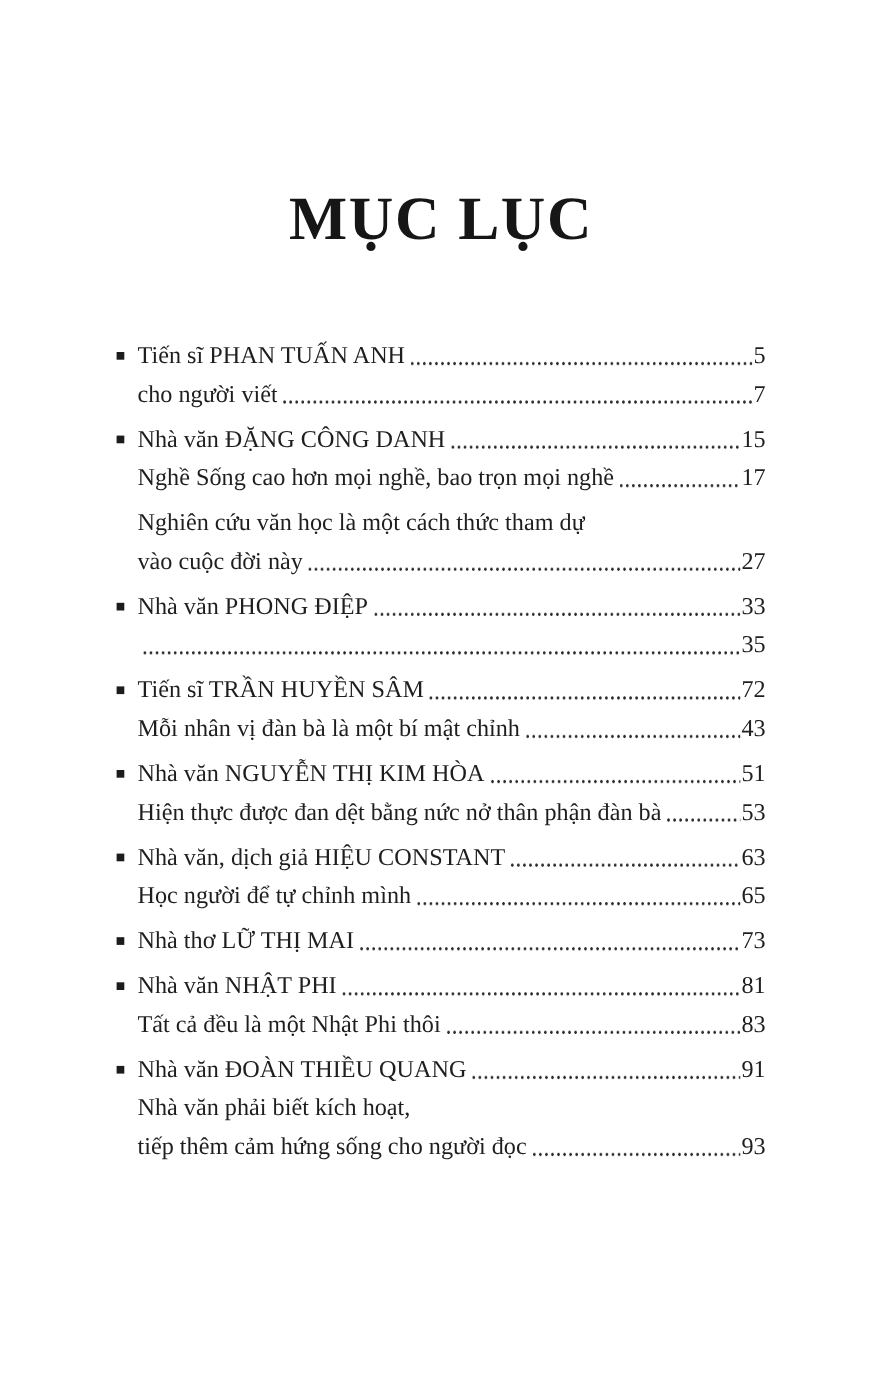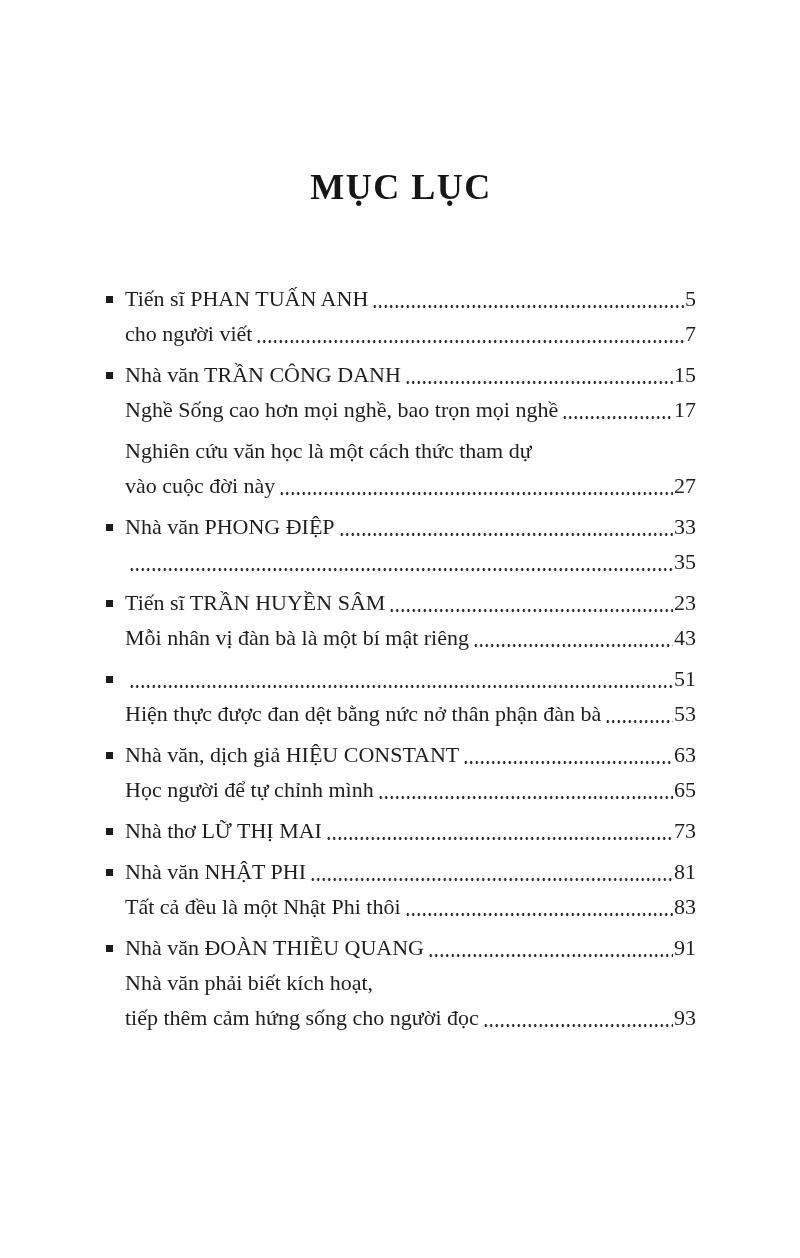--- a/index.html
+++ b/index.html
@@ -12,21 +12,21 @@
   }
   .page {
     width: 800px; height: 1258px;
     background: #ffffff;
     box-sizing: border-box;
     padding: 166px 104px 0 106px;
   }
   .title {
     margin: 0 0 72px 0;
     text-align: center;
-    font-size: 36px;
+    font-size: 56px;
     line-height: 1.2;
     font-weight: 600;
     letter-spacing: 1.5px;
     color: #161616;
   }
   .entries { width: 590px; }
   .entry { margin-bottom: 6px; }
   .row {
     display: flex;
     align-items: flex-end;
@@ -73,21 +73,21 @@
   <div class="row sub">
     <span class="label">cho người viết</span>
     <span class="leader"></span>
     <span class="pagenum">7</span>
   </div>
 </div>
 
   <div class="entry">
     <div class="row">
       <span class="bullet"></span>
-      <span class="label">Nhà văn TRẦN CÔNG DANH</span>
+      <span class="label">Nhà văn ĐẶNG CÔNG DANH</span>
       <span class="leader"></span>
       <span class="pagenum">15</span>
     </div>
 
   <div class="row sub">
     <span class="label">Nghề Sống cao hơn mọi nghề, bao trọn mọi nghề</span>
     <span class="leader"></span>
     <span class="pagenum">17</span>
   </div>
 </div>
@@ -117,33 +117,34 @@
     <span class="leader"></span>
     <span class="pagenum">35</span>
   </div>
 </div>
 
   <div class="entry">
     <div class="row">
       <span class="bullet"></span>
       <span class="label">Tiến sĩ TRẦN HUYỀN SÂM</span>
       <span class="leader"></span>
-      <span class="pagenum">23</span>
-    </div>
-
-  <div class="row sub">
-    <span class="label">Mỗi nhân vị đàn bà là một bí mật riêng</span>
+      <span class="pagenum">72</span>
+    </div>
+
+  <div class="row sub">
+    <span class="label">Mỗi nhân vị đàn bà là một bí mật chỉnh</span>
     <span class="leader"></span>
     <span class="pagenum">43</span>
   </div>
 </div>
 
   <div class="entry">
     <div class="row">
       <span class="bullet"></span>
+      <span class="label">Nhà văn NGUYỄN THỊ KIM HÒA</span>
       <span class="leader"></span>
       <span class="pagenum">51</span>
     </div>
 
   <div class="row sub">
     <span class="label">Hiện thực được đan dệt bằng nức nở thân phận đàn bà</span>
     <span class="leader"></span>
     <span class="pagenum">53</span>
   </div>
 </div>

